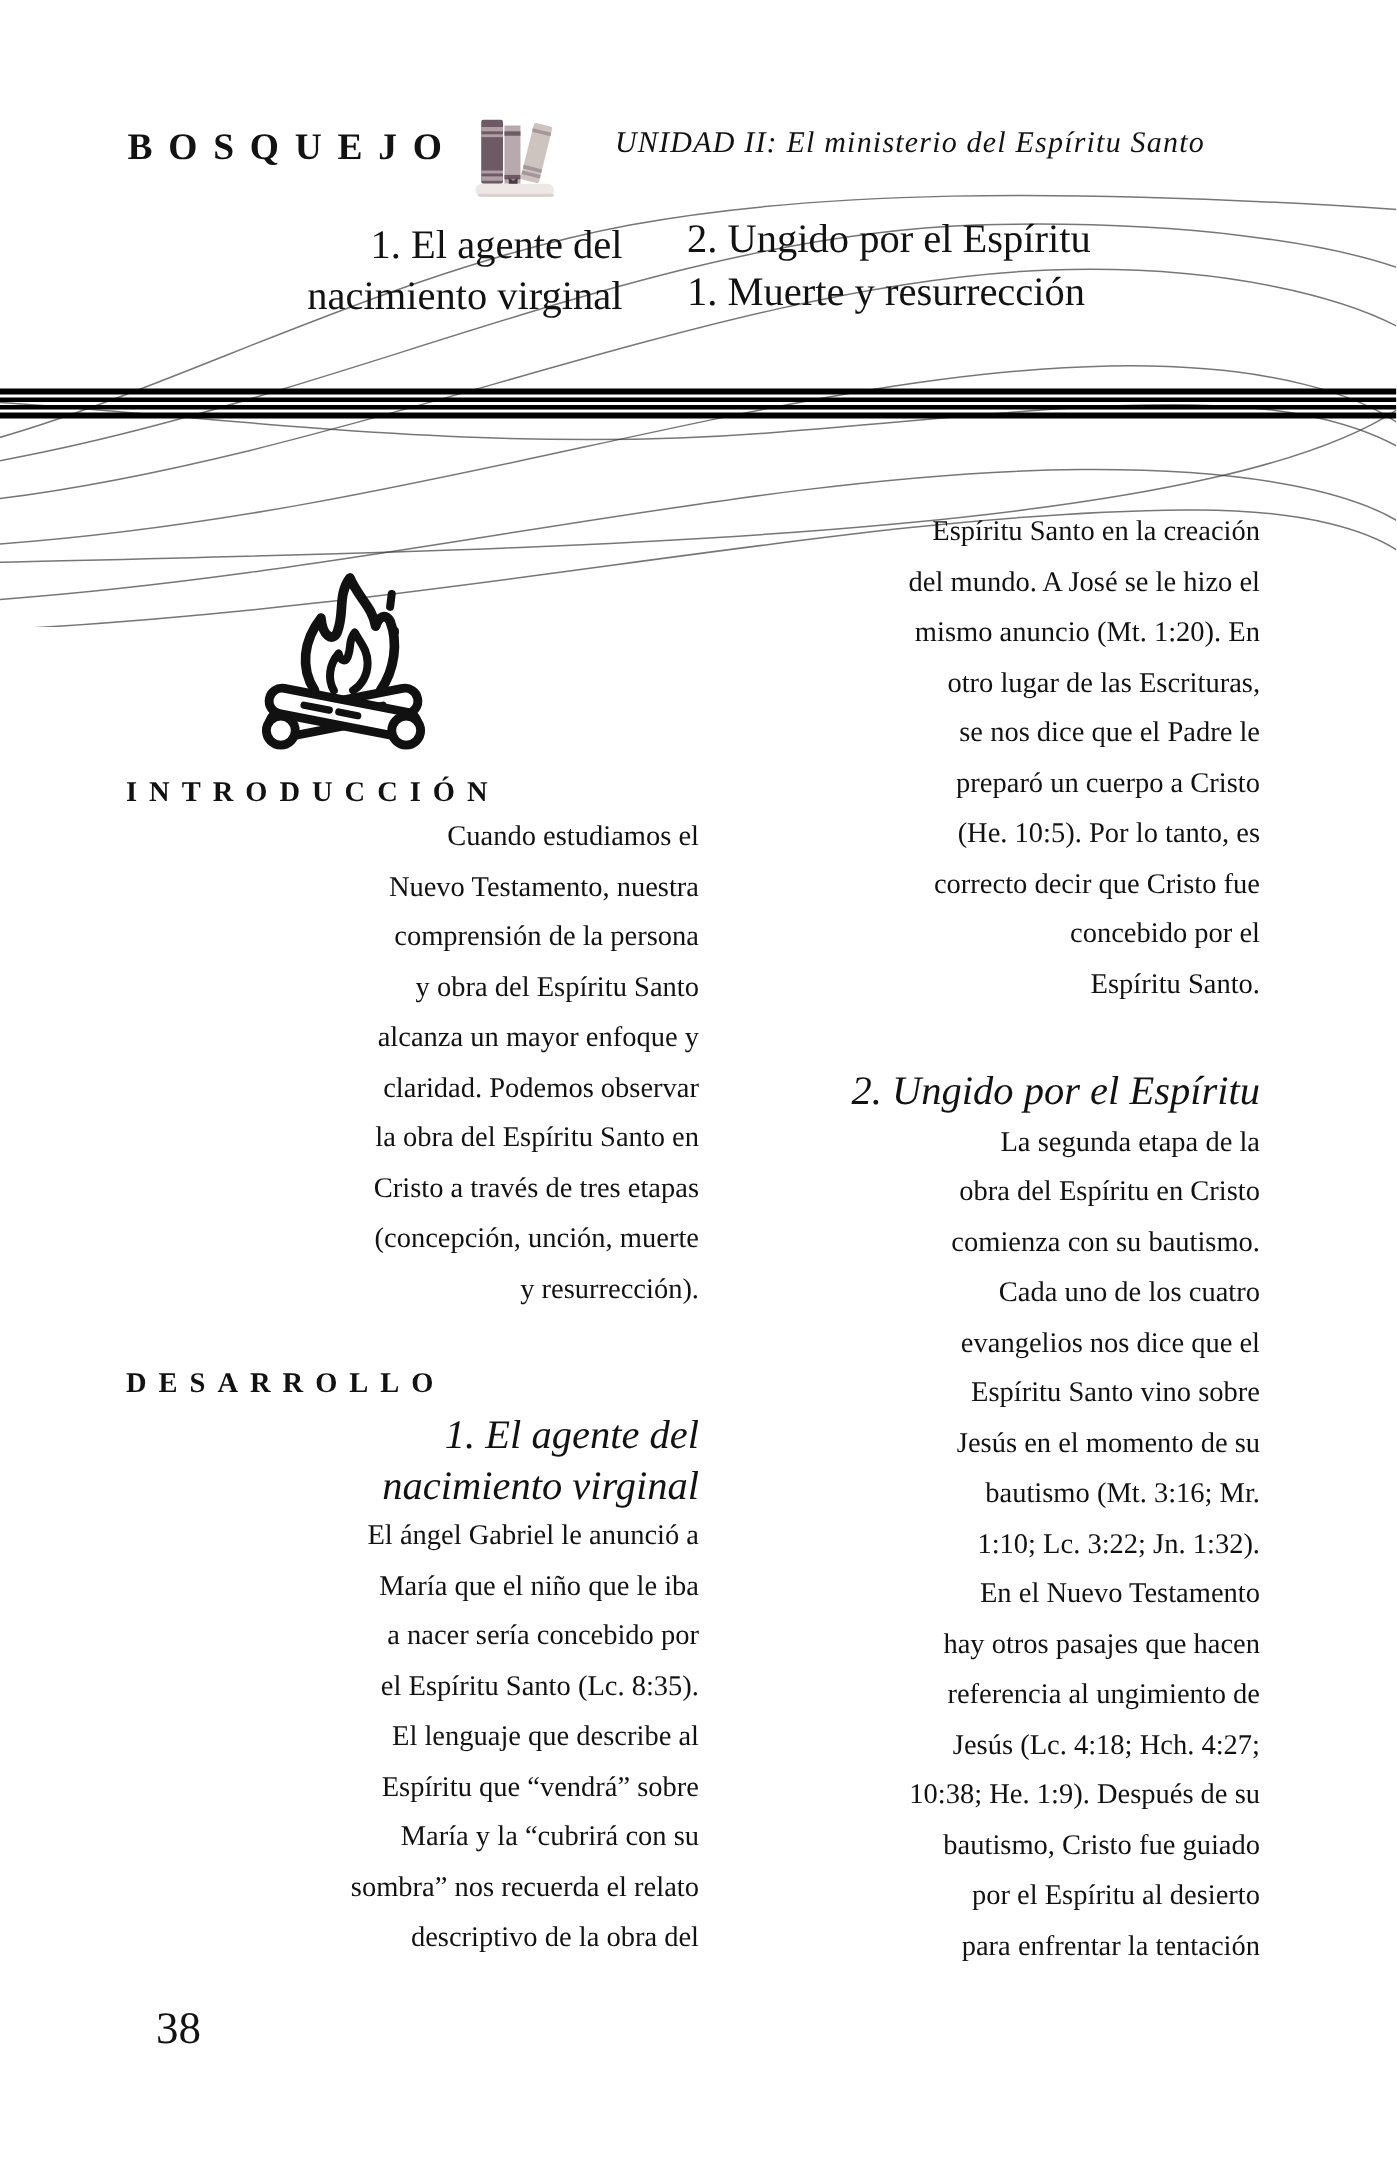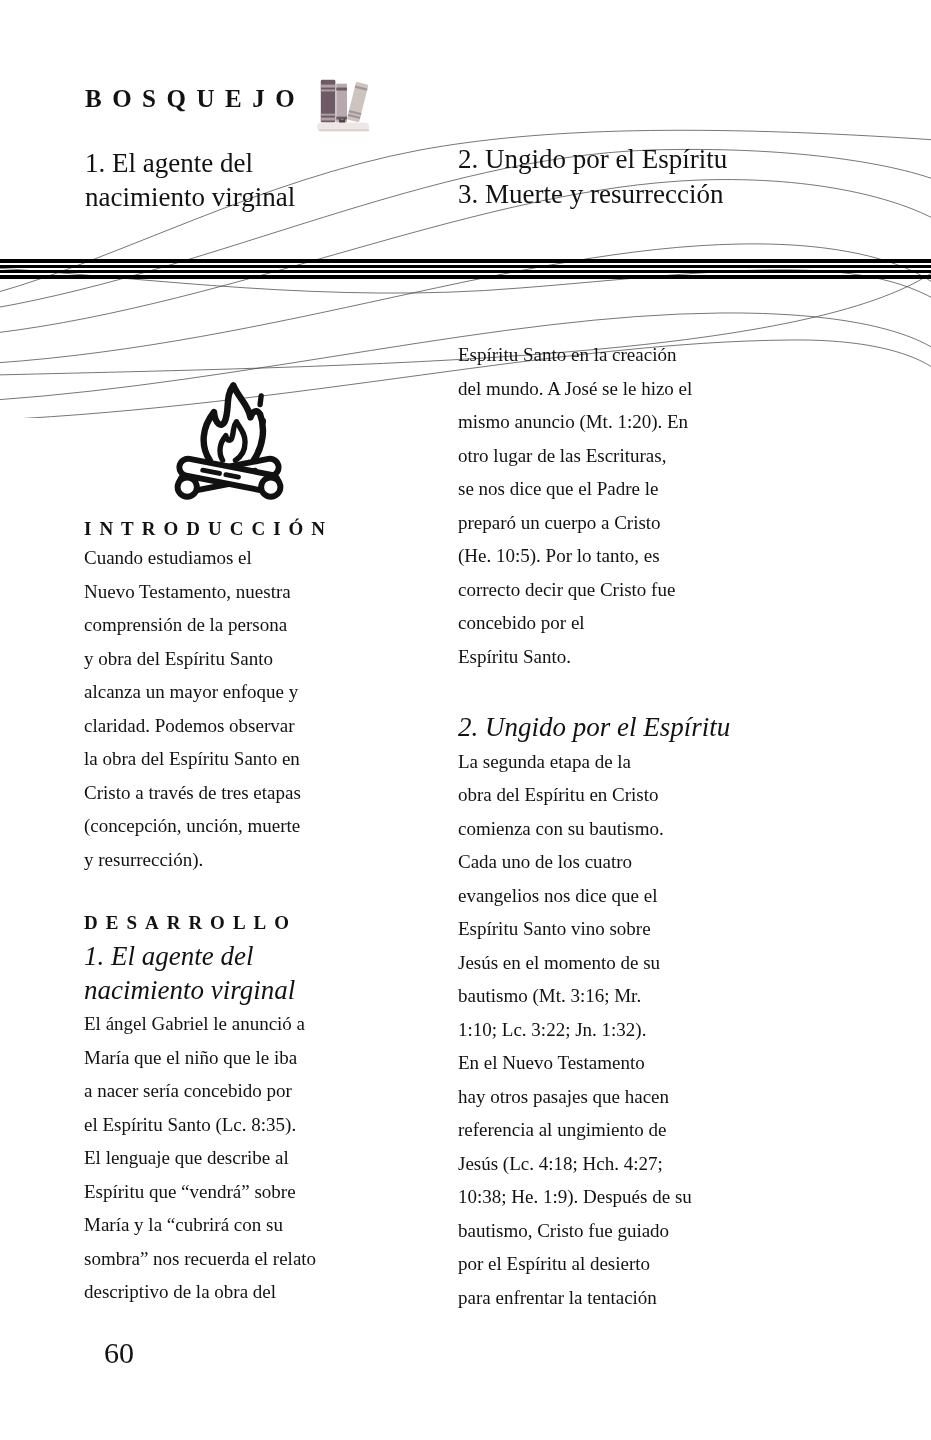--- a/index.html
+++ b/index.html
@@ -15,21 +15,21 @@
 
   
   .header { position:absolute; left:85px; top:76px; display:flex; align-items:flex-start; }
   .section-label { font-weight:700; font-size:25px; letter-spacing:10.5px; line-height:1.2; padding-top:8px; }
   .books { width:62px; height:58px; margin-left:10px; }
   .unit-title { position:absolute; left:410px; top:84px; font-style:italic; font-size:20px; letter-spacing:0.8px; white-space:nowrap; }
 
   
   .outline-left  { position:absolute; left:85px;  top:146px; width:330px; font-size:27px; line-height:34px; }
   .outline-right { position:absolute; left:458px; top:142px; width:420px; font-size:27px; line-height:35px; }
-  .pre { white-space:pre-line; }
+  .pre { white-space:pre-line;text-align:right; }
 
   
   .divider { position:absolute; left:0; top:259px; width:931px; }
   .divider .b1 { height:4px; background:#000; }
   .divider .b2 { height:3px; background:#000; margin-top:2px; }
   .divider .b3 { height:3px; background:#000; margin-top:2px; }
   .divider .b4 { height:4px; background:#000; margin-top:2px; }
 
   
   .col-left  { position:absolute; left:84px;  top:335px; width:382px; }
@@ -87,26 +87,27 @@
       <rect x="6" y="38" width="15" height="2" fill="#b0a0a6"></rect>
       <rect x="6" y="42" width="15" height="3" fill="#b0a0a6"></rect>
       <rect x="22" y="7" width="11" height="40" fill="#b7a9ad"></rect>
       <rect x="22" y="11" width="11" height="3" fill="#6e5a64"></rect>
       <rect x="22" y="41" width="11" height="3" fill="#6e5a64"></rect>
       <rect x="2" y="47" width="54" height="9" rx="4.5" fill="#ede8e5"></rect>
       <rect x="4" y="54" width="52" height="2" rx="1" fill="#d8d1cd"></rect>
       <path d="M25,47 l0,-4 3,2 3,-2 0,4 z" fill="#4a3a42"></path>
     </svg>
   </div>
+  <div class="unit-title">UNIDAD II: El ministerio del Espíritu Santo</div>
 
   <div class="outline-left pre">1. El agente del
 nacimiento virginal</div>
   <div class="outline-right">
     <div>2. Ungido por el Espíritu</div>
-    <div>3. Muerte y resurrección</div>
+    <div>1. Muerte y resurrección</div>
   </div>
 
   <div class="divider">
     <div class="b1"></div>
       <div class="b2"></div>
       <div class="b3"></div>
       <div class="b4"></div>
   </div>
 
   <div class="col-left">
@@ -181,16 +182,16 @@
 hay otros pasajes que hacen
 referencia al ungimiento de
 Jesús (Lc. 4:18; Hch. 4:27;
 10:38; He. 1:9). Después de su
 bautismo, Cristo fue guiado
 por el Espíritu al desierto
 para enfrentar la tentación</div>
   </div>
 
   <div class="footer">
-    <div class="page-number">60</div>
+    <div class="page-number">38</div>
   </div>
 
 </div>
 
 </body></html>

